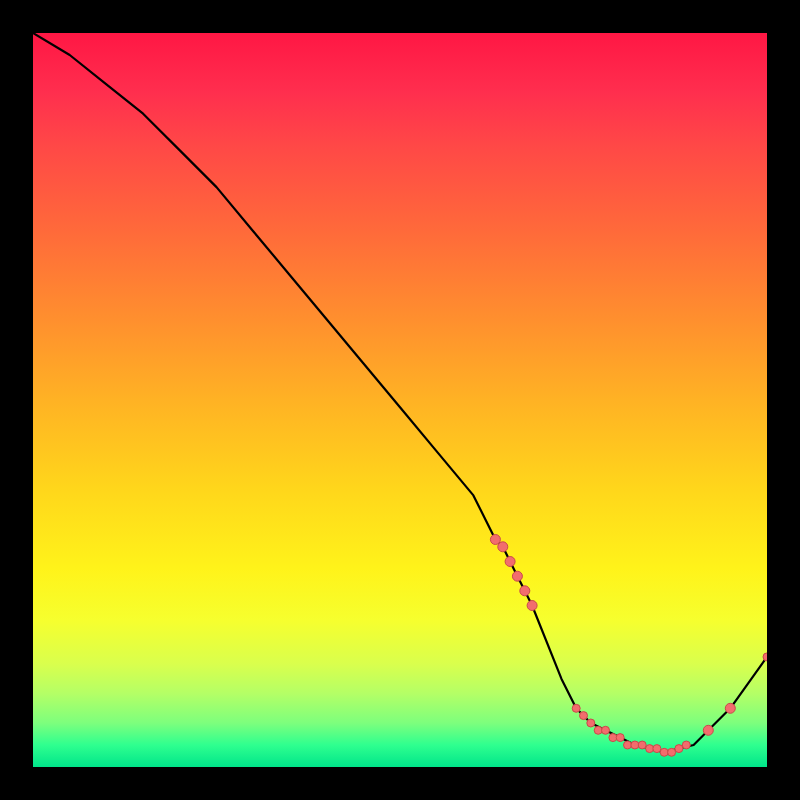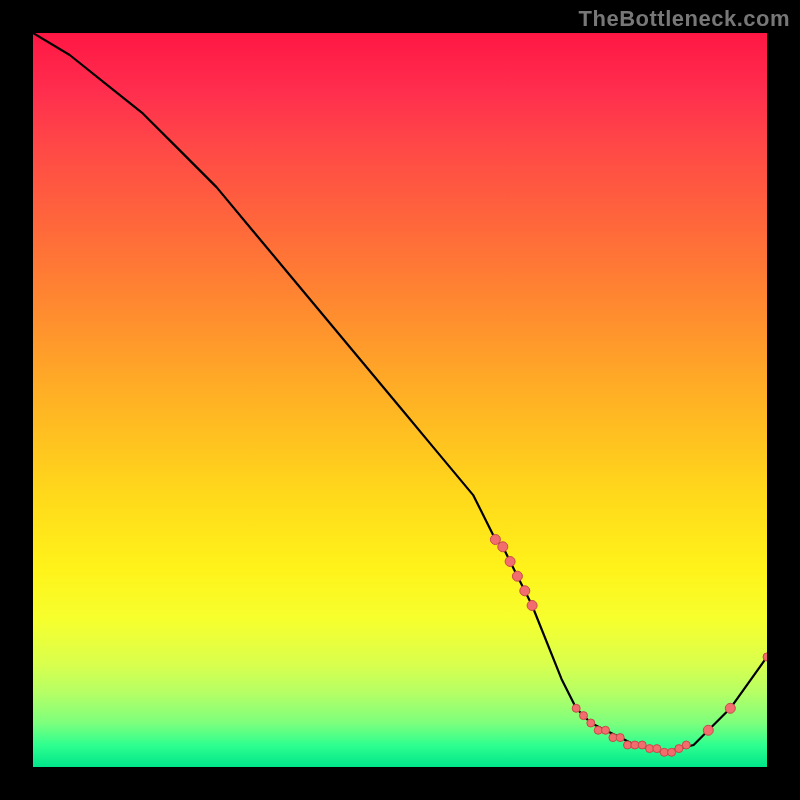--- a/index.html
+++ b/index.html
@@ -90,14 +90,13 @@
         <circle cx="631.2" cy="719.3" r="4" fill="#f26d6d" stroke="#c94a4a" stroke-width="1"></circle>
         <circle cx="638.6" cy="719.3" r="4" fill="#f26d6d" stroke="#c94a4a" stroke-width="1"></circle>
         <circle cx="645.9" cy="715.6" r="4" fill="#f26d6d" stroke="#c94a4a" stroke-width="1"></circle>
         <circle cx="653.3" cy="712.0" r="4" fill="#f26d6d" stroke="#c94a4a" stroke-width="1"></circle>
         <circle cx="675.3" cy="697.3" r="5" fill="#f26d6d" stroke="#c94a4a" stroke-width="1"></circle>
         <circle cx="697.3" cy="675.3" r="5" fill="#f26d6d" stroke="#c94a4a" stroke-width="1"></circle>
         <circle cx="734.0" cy="623.9" r="4" fill="#f26d6d" stroke="#c94a4a" stroke-width="1"></circle>
       </svg>
   </div>
 
-  <div class="watermark">TheBottleneck.com</div>
 </div>
 
 </body></html>

